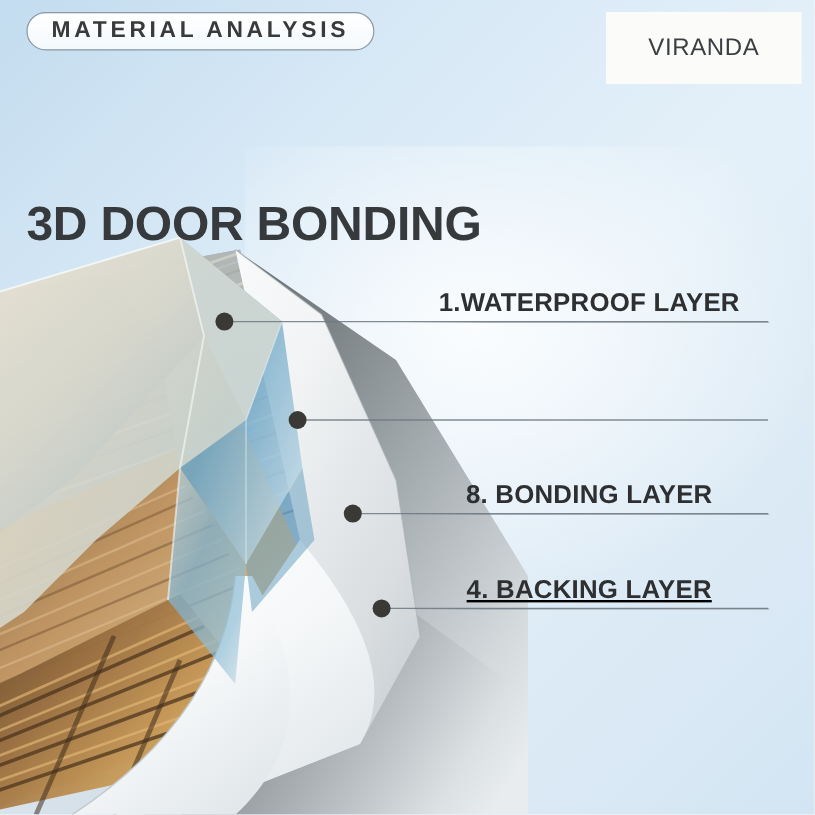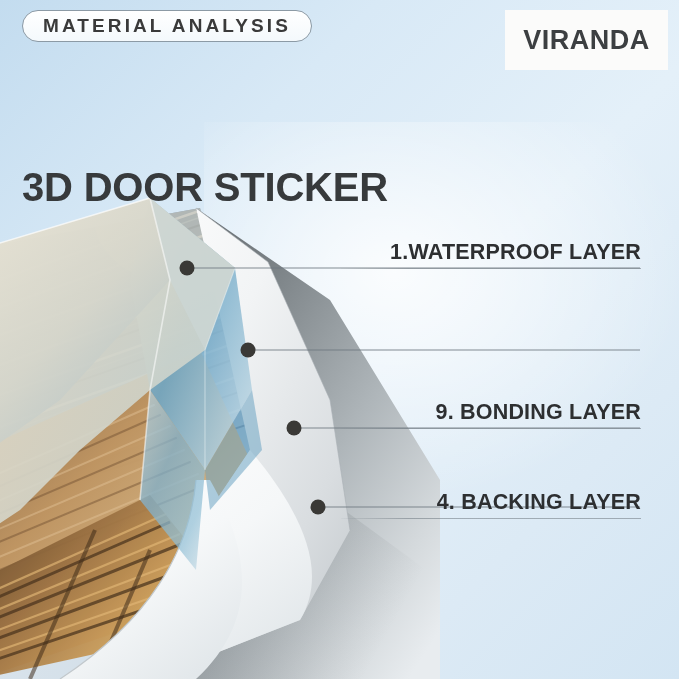--- a/index.html
+++ b/index.html
@@ -65,62 +65,62 @@
     right: 11px;
     top: 10px;
     width: 163px;
     height: 60px;
     background: #fbfbfa;
     display: flex;
     align-items: center;
     justify-content: center;
   }
   .logo-text {
-    font-size: 27px;
-    font-weight: 700;
+    font-size: 20px;
+    font-weight: 400;
     color: #3c3f41;
     letter-spacing: 0.5px;
   }
 
   
   .art {
     position: absolute;
     left: 0;
     top: 150px;
     width: 440px;
     height: 529px;
   }
   .art svg { display: block; }
 
   
   .callout {
     position: absolute;
     right: 38px;
     width: 300px;
-    text-align: right;
+    text-align: center;
   }
   .callout .txt {
     font-size: 21.5px;
     font-weight: 700;
     color: #2d2f31;
     letter-spacing: 0.2px;
     white-space: nowrap;
     display: block;
   }
   .callout .rule {
     display: block;
     margin-top: 3px;
     height: 1px;
     width: 100%;
     background: linear-gradient(90deg, rgba(110,120,128,0.05) 0%, rgba(110,120,128,0.55) 22%, rgba(110,120,128,0.55) 100%);
   }
   .c1 { top: 240px; }
   .c2 { top: 322px; }
   .c3 { top: 400px; }
-  .c4 { top: 490px; }
+  .c4 { top: 479px; text-decoration: underline; }
 
   
   .leaders {
     position: absolute;
     left: 0; top: 0;
     width: 679px; height: 679px;
     pointer-events: none;
   }
 </style>
 </head>
@@ -327,21 +327,21 @@
 
       <path d="M 150,48 L 170,130 L 150,240 L 140,350" fill="none" stroke="#ffffff" stroke-width="1.6" opacity="0.55"></path>
       <path d="M 235,118 L 205,200 L 205,320" fill="none" stroke="#e8f1f4" stroke-width="1.2" opacity="0.5"></path>
       <path d="M -10,96 L 150,48" fill="none" stroke="#ffffff" stroke-width="1.6" opacity="0.7"></path>
     </svg>
   </div>
 
   <div class="badge">MATERIAL ANALYSIS</div>
 
   <div class="title">
-    <span class="l2">3D DOOR STICKER</span>
+    <span class="l2">3D DOOR BONDING</span>
   </div>
 
   <div class="logo-box">
     <span class="logo-text">VIRANDA</span>
   </div>
 
   <svg class="leaders" xmlns="http://www.w3.org/2000/svg">
     <g stroke="#6e7880" stroke-width="1.1" fill="none" opacity="0.85">
       <line x1="187" y1="268" x2="640" y2="268"></line>
       <line x1="248" y1="350" x2="640" y2="350"></line>
@@ -354,21 +354,21 @@
       <circle cx="294" cy="428" r="7.5"></circle>
       <circle cx="318" cy="507" r="7.5"></circle>
     </g>
   </svg>
 
   <div class="callout c1">
     <span class="txt">1.WATERPROOF LAYER</span>
     <span class="rule"></span>
   </div>
   <div class="callout c3">
-    <span class="txt">9. BONDING LAYER</span>
+    <span class="txt">8. BONDING LAYER</span>
     <span class="rule"></span>
   </div>
   <div class="callout c4">
     <span class="txt">4. BACKING LAYER</span>
     <span class="rule"></span>
   </div>
 
 </div>
 
 </body></html>

